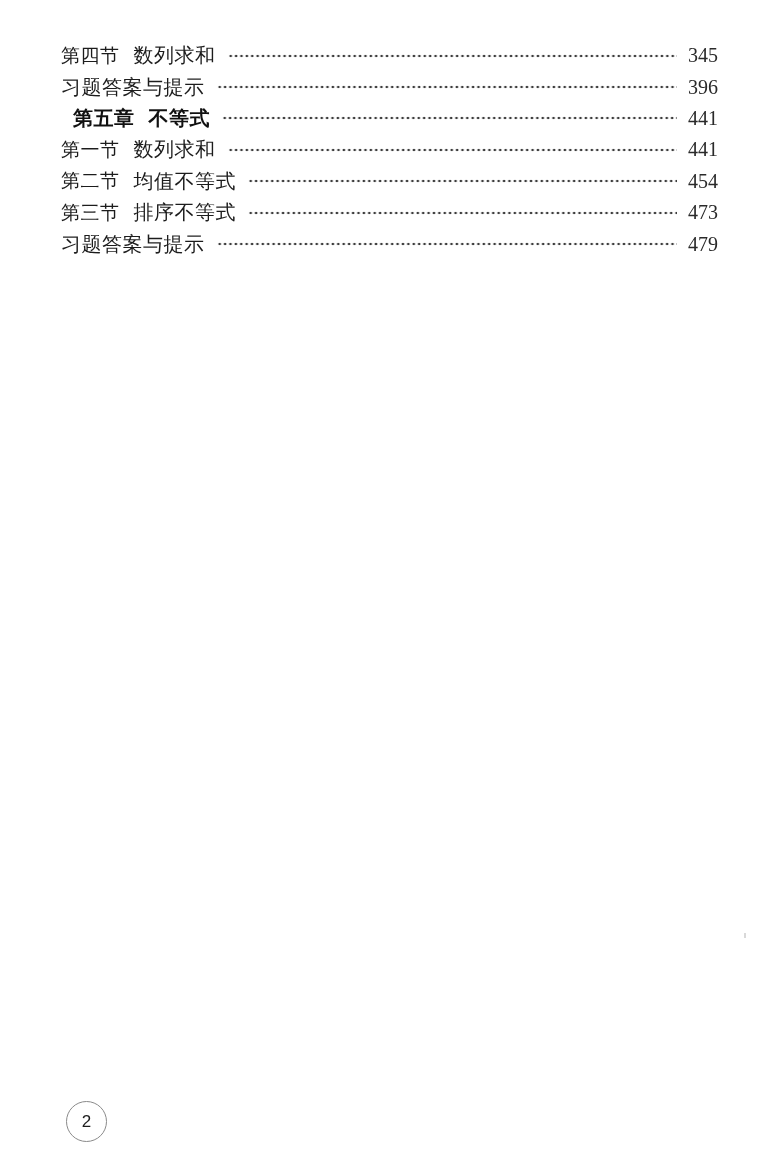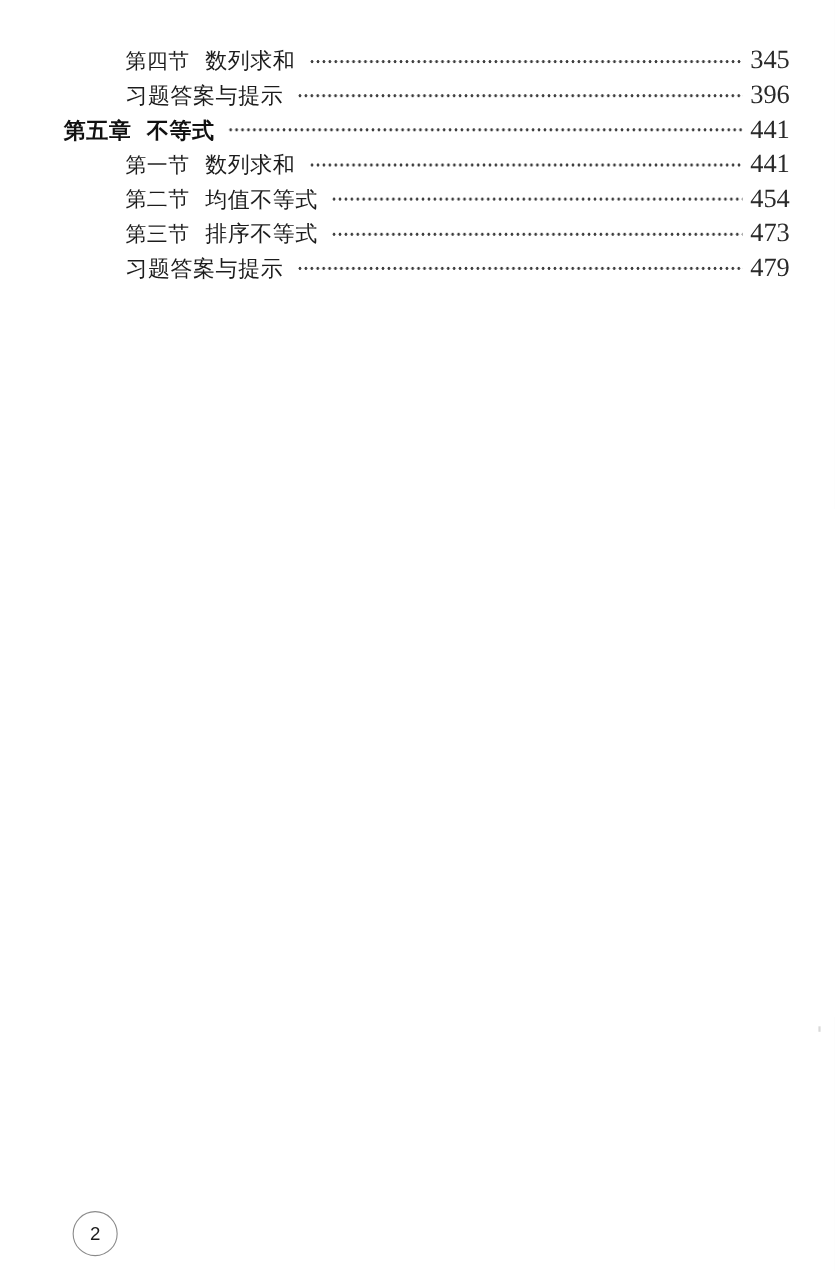--- a/index.html
+++ b/index.html
@@ -24,22 +24,22 @@
     right: 0;
   }
   .toc-row {
     display: flex;
     align-items: center;
     height: 31.4px;
     padding-right: 41px;
     box-sizing: border-box;
     white-space: nowrap;
   }
-  .toc-row.section { padding-left: 114px; }
-  .toc-row.chapter { padding-left: 58px; }
+  .toc-row.section { padding-left: 61px; }
+  .toc-row.chapter { padding-left: 73px; }
   .entry-prefix {
     font-size: 19px;
     letter-spacing: 0.5px;
     margin-right: 14px;
     flex: 0 0 auto;
   }
   .entry-prefix:empty { display: none; margin: 0; }
   .entry-title {
     font-size: 20px;
     letter-spacing: 0.5px;
@@ -59,21 +59,21 @@
     margin-right: 7px;
     background-image: radial-gradient(circle, #3d3d3d 1.1px, rgba(0,0,0,0) 1.6px);
     background-size: 5.4px 8px;
     background-repeat: repeat-x;
     background-position: left center;
   }
   .entry-page {
     flex: 0 0 auto;
     min-width: 34px;
     text-align: right;
-    font-size: 24px;
+    font-size: 20px;
     color: #2a2a2a;
     font-family: "Liberation Serif", "DejaVu Serif", serif;
   }
   .page-badge {
     position: absolute;
     left: 66px;
     top: 1101px;
     width: 41px;
     height: 41px;
     border: 1.6px solid #8a8a8a;

